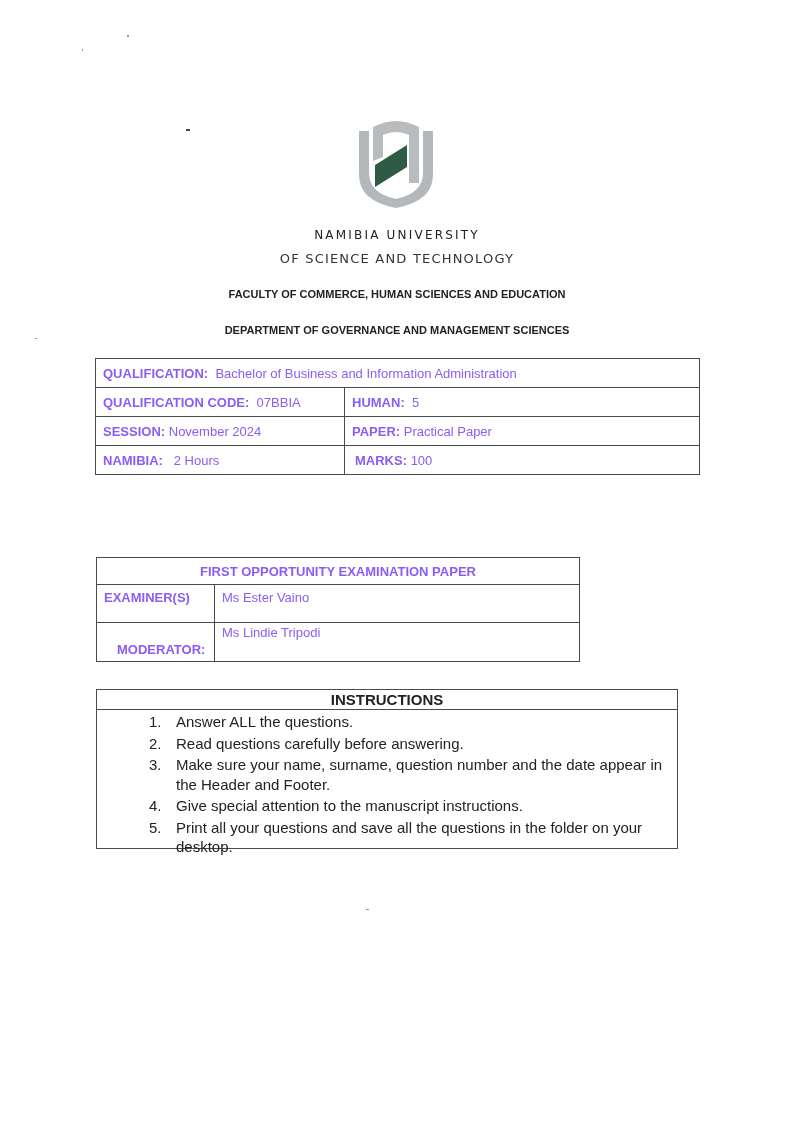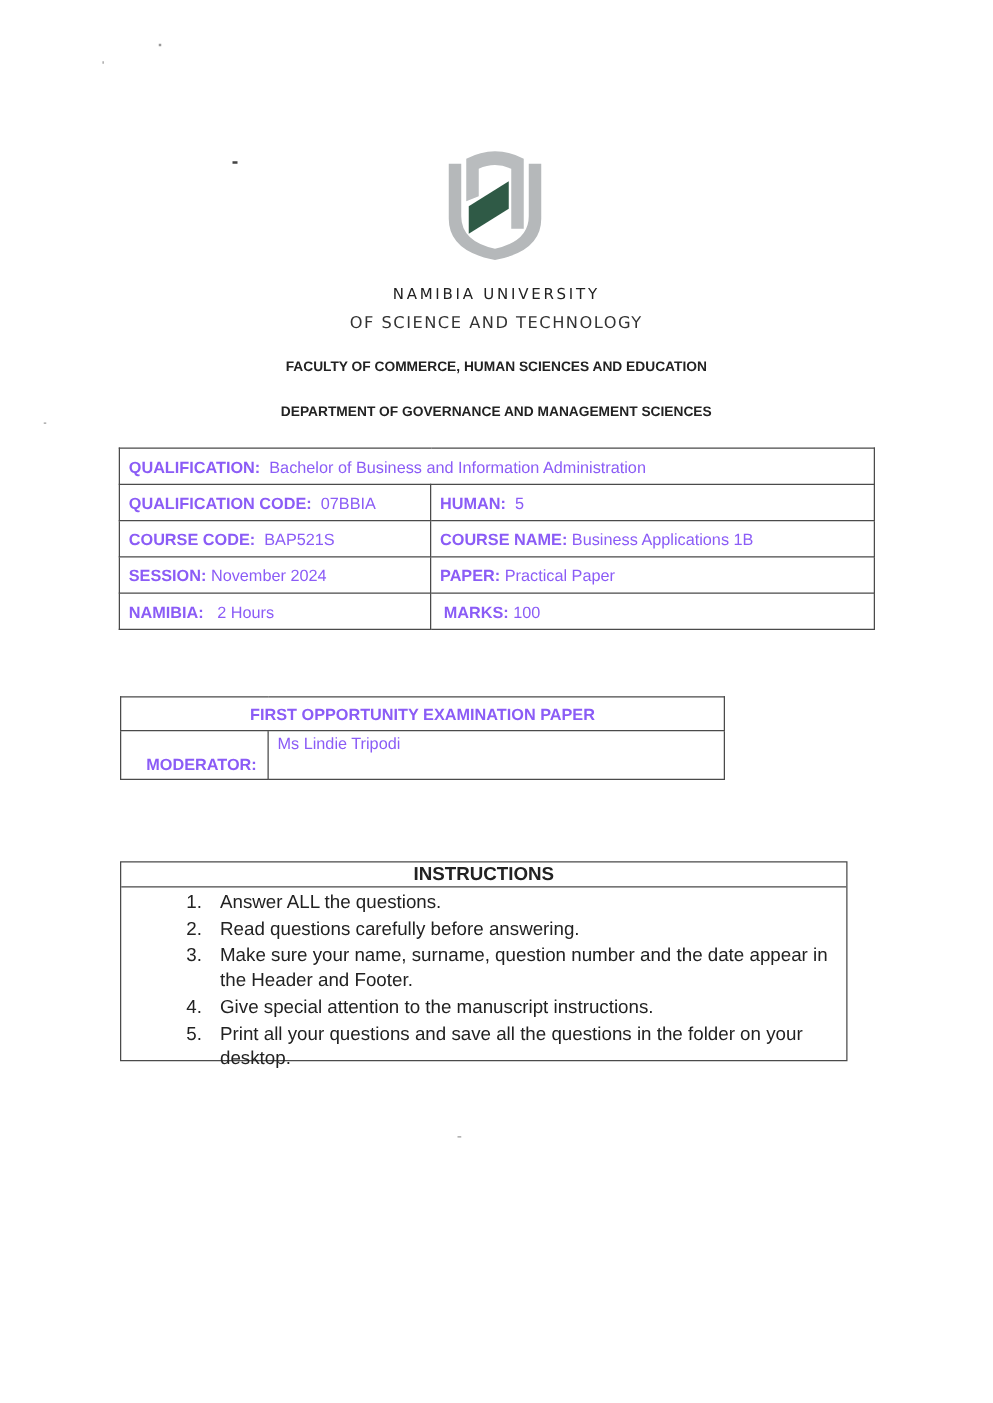--- a/index.html
+++ b/index.html
@@ -92,30 +92,20 @@
       <b>QUALIFICATION CODE:</b>&nbsp;
       <span>07BBIA</span>
     </td>
     <td>
       <b>HUMAN:</b>&nbsp;
       <span>5</span>
     </td>
   </tr>
   <tr>
     <td class="c1">
-      <b>COURSE CODE:</b>&nbsp;
-      <span>BAP521S</span>
-    </td>
-    <td>
-      <b>COURSE NAME:</b>
-      <span>Business Applications 1B</span>
-    </td>
-  </tr>
-  <tr>
-    <td class="c1">
       <b>SESSION:</b>
       <span>November 2024</span>
     </td>
     <td>
       <b>PAPER:</b>
       <span>Practical Paper</span>
     </td>
   </tr>
   <tr>
     <td class="c1">
@@ -128,20 +118,24 @@
     </td>
   </tr>
 </tbody>
   </table>
 
 <table class="t2">
   <tbody>
       <tr>
     <td colspan="2" class="hdr">FIRST OPPORTUNITY EXAMINATION PAPER</td>
   </tr>
+  <tr class="r1">
+    <td class="lbl val-top" style="padding-top:5px;">EXAMINER(S)</td>
+    <td class="val-top" style="padding-top:5px;">Ms Ester Vaino</td>
+  </tr>
   <tr class="r2">
     <td class="lbl" style="vertical-align:bottom;padding-bottom:4px;padding-left:20px;">MODERATOR:</td>
     <td class="val-top">Ms Lindie Tripodi</td>
   </tr>
 </tbody>
   </table>
 
 <div class="instr">
   <div class="instr-title">INSTRUCTIONS</div>
   <ol>

